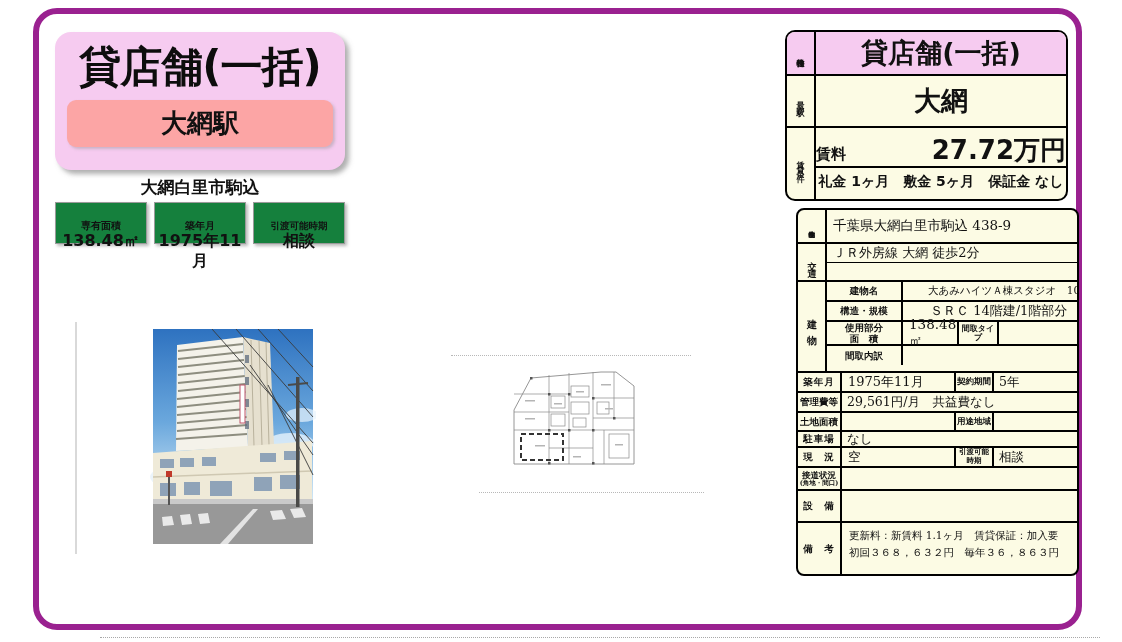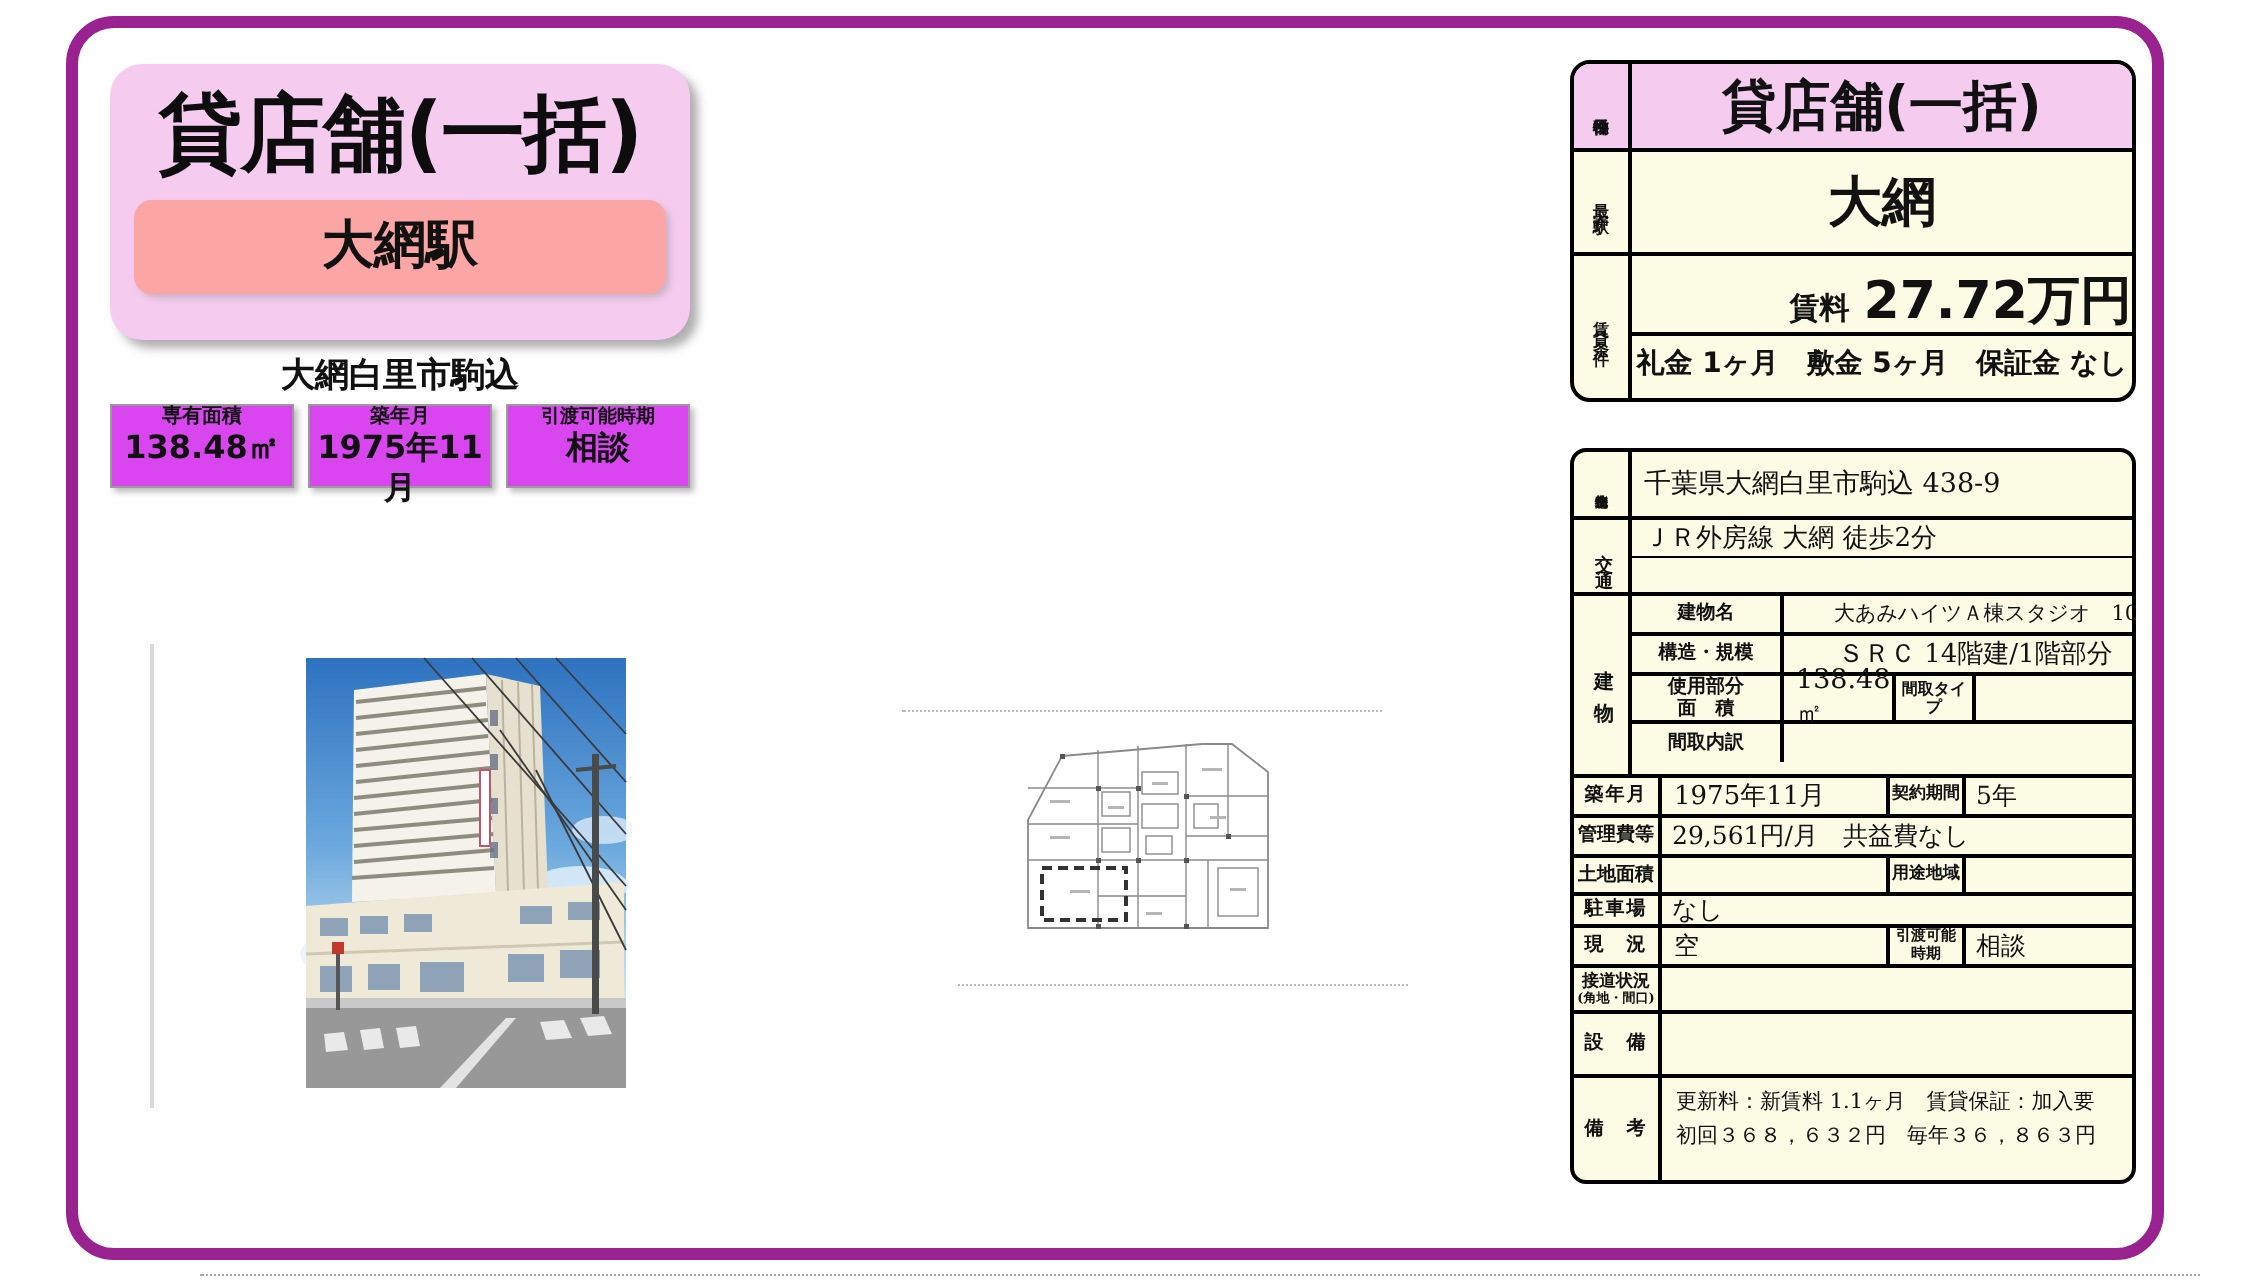--- a/index.html
+++ b/index.html
@@ -14,56 +14,56 @@
                 background:#f6cbf0; border-radius:16px;
                 box-shadow:4px 4px 5px rgba(110,110,110,.55); }
   .title-card .big-title { height:68px; line-height:70px; text-align:center;
                 font-size:42px; font-weight:bold; letter-spacing:-1px; color:#0d0d0d; }
   .station-box { margin:0 12px; height:47px; background:#fca5a5; border-radius:9px;
                 text-align:center; line-height:47px; font-size:26px; font-weight:bold;
                 box-shadow:2px 2px 3px rgba(150,150,150,.45); }
   .location-line { position:absolute; left:16px; top:162px; width:290px;
                 text-align:center; font-size:17px; font-weight:bold; }
   .chips { position:absolute; left:16px; top:188px; width:290px; display:flex; gap:7px; }
-  .chip { flex:1; height:42px; background:#d946ef; border:1px solid #9a9a9a; border-radius:0;
-          box-shadow:2px 2px 3px rgba(120,120,120,.5); text-align:center; padding-top:0; }
+  .chip { flex:1; height:42px; background:#15803d; border:1px solid #9a9a9a; border-radius:0;
+          box-shadow:2px 2px 3px rgba(120,120,120,.5); text-align:center; padding-top:17px; }
   .chip .c-lbl { font-size:10px; font-weight:bold; line-height:11px; }
   .chip .c-val { font-size:16px; font-weight:bold; line-height:20px; }
 
   
   .scan-edge { position:absolute; left:36px; top:308px; width:2px; height:232px; background:#d9d9d9; }
   .dotline { position:absolute; border-top:1px dotted #b8b8b8; height:0; }
   .page-bottom-dots { position:absolute; left:100px; top:637px; width:1000px;
                       border-top:1px dotted #a8a8a8; height:0; }
 
   
   .photo { position:absolute; left:111px; top:311px; width:166px; height:222px; }
   .floorplan { position:absolute; left:462px; top:352px; width:150px; height:118px; }
 
   
   .t { position:absolute; left:746px; width:283px; border:2.5px solid #000;
        background:#fcfbe4; font-family:"DejaVu Serif","Liberation Serif",serif; overflow:hidden; }
   .t1 { top:16px; border-radius:10px; }
-  .t2 { top:210px; border-radius:8px; font-size:13px; }
+  .t2 { top:194px; border-radius:8px; font-size:13px;margin-left:11px; }
   .row { display:flex; border-bottom:2px solid #000; align-items:stretch; }
   .row:last-child { border-bottom:none; }
   .vlbl { width:29px; flex:none; border-right:2px solid #000; display:flex;
           align-items:center; justify-content:center; }
   .vlbl span { writing-mode:vertical-rl; text-orientation:upright; font-weight:bold;
                font-size:8px; line-height:1; }
   .pinkbg { background:#f6cbf0; }
   .val { flex:1; display:flex; align-items:center; padding:0 6px; }
   .center { justify-content:center; }
   .sansb { font-family:"DejaVu Sans","Liberation Sans",sans-serif; font-weight:bold; }
 
   
   .t1 .bigval { font-size:27px; }
   .t1 .col { flex:1; display:flex; flex-direction:column; }
   .rentline { height:40px; border-bottom:2px solid #000; display:flex;
-              align-items:baseline; justify-content:flex-end; padding-top:5px; }
+              align-items:baseline; justify-content:space-between; padding-top:5px; }
   .rent-lbl { font-size:15px; margin-right:7px; }
   .rent-val { font-size:26px; }
   .termsline { height:27px; display:flex; align-items:center; justify-content:center;
                font-size:14px; white-space:nowrap; }
 
   
   .hl { width:44px; flex:none; border-right:2px solid #000; display:flex; flex-direction:column;
         align-items:center; justify-content:center; font-weight:bold; font-size:9.5px;
         text-align:center; letter-spacing:1px; line-height:1.2; }
   .sl { width:76px; flex:none; border-right:2px solid #000; display:flex; flex-direction:column;

